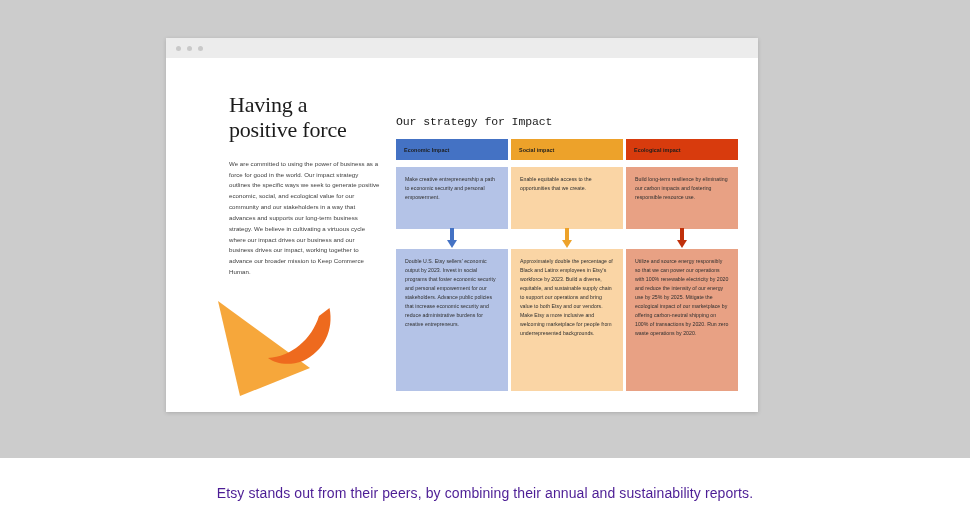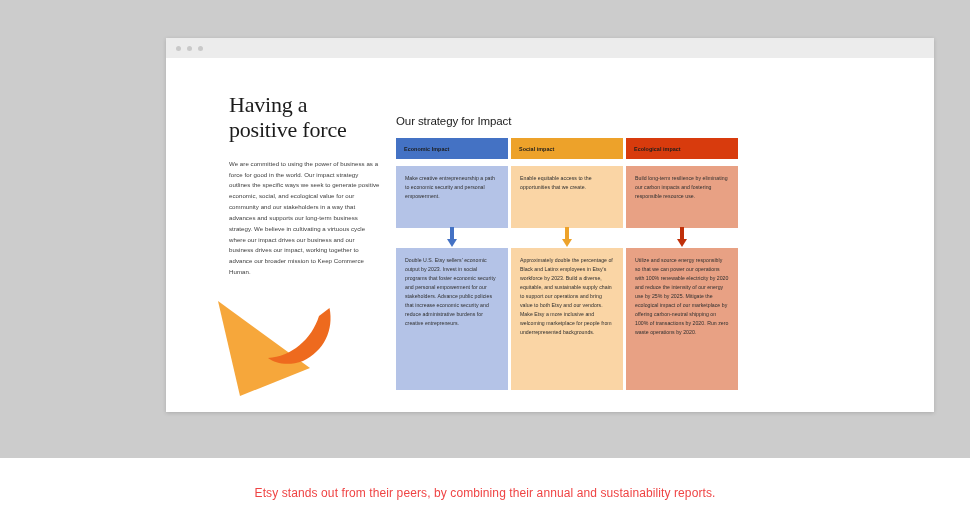--- a/index.html
+++ b/index.html
@@ -24,21 +24,21 @@
     position: absolute;
     left: 0; top: 0;
     width: 970px; height: 458px;
     background: #cccccc;
   }
 
   
   .browser {
     position: absolute;
     left: 166px; top: 38px;
-    width: 768px; height: 374px;
+    width: 592px; height: 374px;
     background: #0ea5e9;
     box-shadow: 0 1px 4px rgba(0,0,0,0.16);
   }
   .browser-titlebar {
     height: 20px;
     background: #ececec;
     display: flex;
     align-items: center;
     padding-left: 10px;
     gap: 6px;
@@ -81,21 +81,21 @@
     letter-spacing: 0.05px;
   }
 
   
   .right-col {
     position: absolute;
     left: 230px; top: 57px;
     width: 350px;
   }
   .strategy-title {
-    font-family: Liberation Sans, sans-serif;
+    font-family: Liberation Mono, monospace;
     font-size: 11.5px;
     color: #1b1b1b;
     letter-spacing: -0.1px;
     margin-bottom: 11px;
   }
 
   .columns {
     display: flex;
     gap: 3px;
   }
@@ -165,22 +165,22 @@
   .c-ecological .head     { border-top: 8px solid #c0300a; }
 
   
   .caption {
     position: absolute;
     left: 0; top: 458px;
     width: 970px; height: 70px;
     display: flex;
     align-items: center;
     justify-content: center;
-    font-size: 12px;
-    color: #ef4444;
+    font-size: 14px;
+    color: #4c1d95;
     letter-spacing: 0.1px;
   }
 </style>
 </head>
 <body>
 
 <div id="stage">
 
   <div class="backdrop"></div>
 

